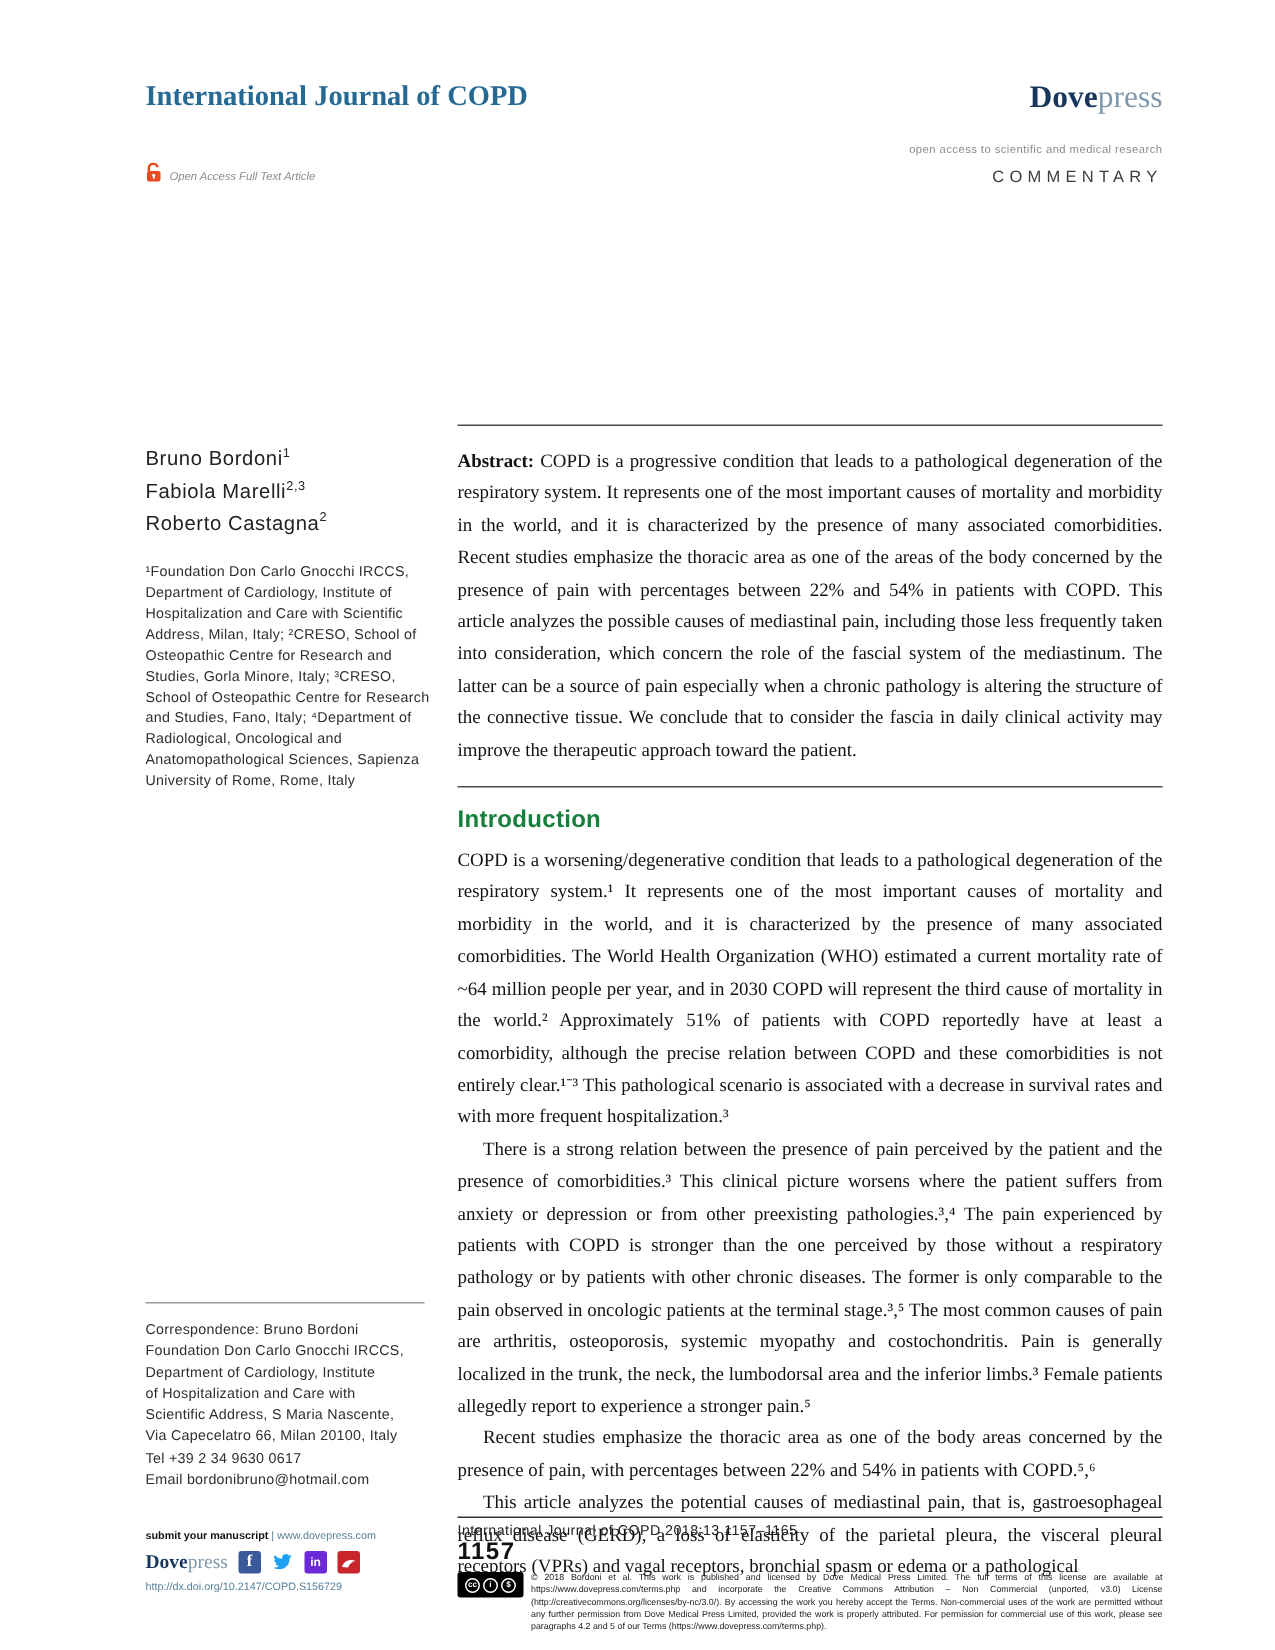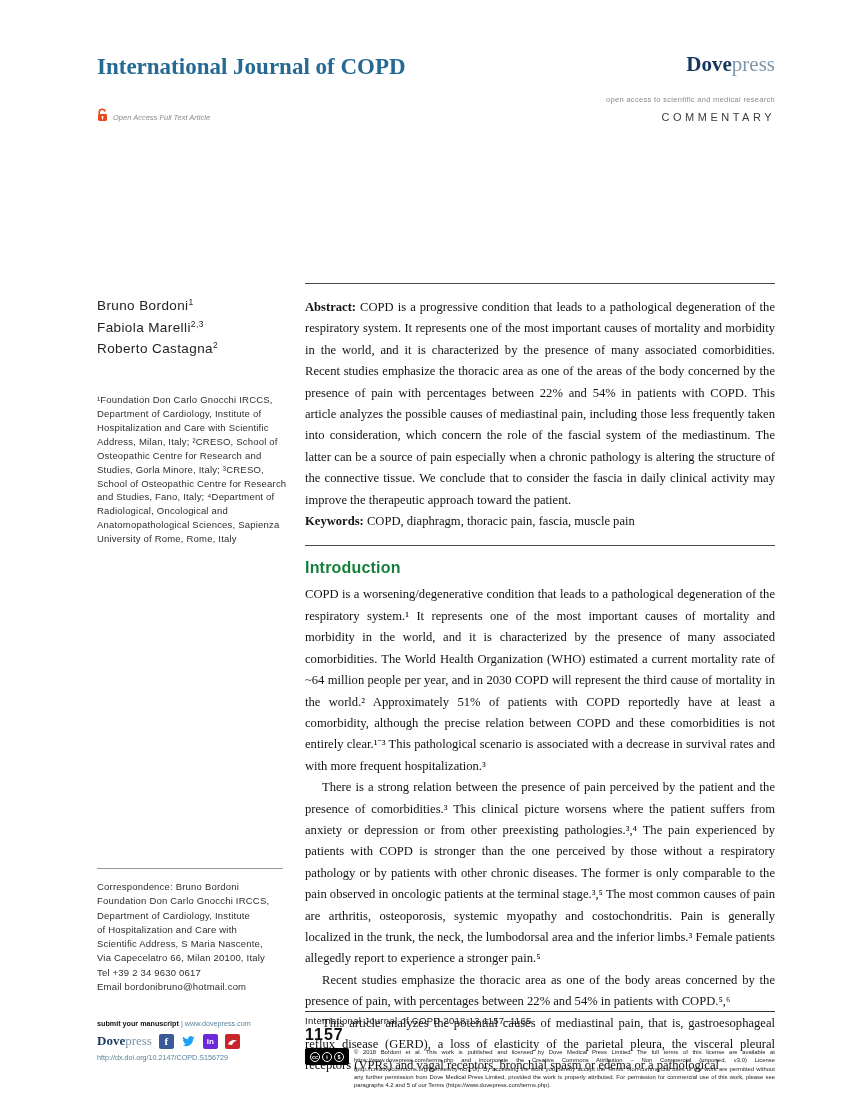--- a/index.html
+++ b/index.html
@@ -2,38 +2,38 @@
 <html><head>
 <meta charset="utf-8">
 <style>
   * { margin:0; padding:0; box-sizing:border-box; }
   html,body { background:#ffffff; }
   body { width:850px; height:1100px; position:relative; font-family:"Liberation Sans", sans-serif; color:#1b1b1b; }
   .page { position:absolute; inset:0; background:#fff; overflow:hidden; }
 
   
   .header-row { position:absolute; left:97px; right:75px; top:54px; display:flex; justify-content:space-between; align-items:flex-start; }
-  .journal-title { font-family:"Liberation Serif", serif; font-weight:700; font-size:23px; color:#266a93; }
+  .journal-title { font-family:"Liberation Serif", serif; font-weight:700; font-size:19px; color:#266a93; }
   .dp-logo { font-family:"Liberation Serif", serif; font-size:21px; line-height:1; text-align:right; }
   .dp-logo .dove { font-weight:700; color:#17365c; }
   .dp-logo .press { font-weight:400; color:#7d97ad; }
   .dp-tagline { font-size:7.5px; color:#8a8a8a; text-align:right; margin-top:20px; letter-spacing:0.3px; }
 
   .oa-row { position:absolute; left:97px; right:75px; top:108px; display:flex; justify-content:space-between; align-items:center; }
   .oa-left { display:flex; align-items:center; gap:5px; }
   .oa-label { font-size:7.5px; color:#8a8a8a;font-style:italic; }
   .article-type { font-size:11px; letter-spacing:3.5px; color:#3c3c3c; }
 
   .article-title { position:absolute; left:96px; top:136px; width:660px; font-size:29px; line-height:1.35; font-weight:400; color:#0f0f0f; letter-spacing:0.2px; }
 
   
   .left-col { position:absolute; left:97px; top:295px; width:196px; height:725px; }
   .authors { font-size:13.5px; line-height:1.6; color:#222; letter-spacing:0.4px; }
   .authors sup { font-size:8.5px; }
-  .affiliations { margin-top:33px; font-size:9.5px; line-height:1.47; color:#2e2e2e; letter-spacing:0.2px; }
+  .affiliations { margin-top:15px; font-size:9.5px; line-height:1.47; color:#2e2e2e; letter-spacing:0.2px; }
   .corr-rule { position:absolute; top:573px; left:0; width:186px; border-top:1px solid #9a9a9a; }
   .correspondence { position:absolute; top:585px; left:0; width:196px; white-space:pre-line; font-size:9.5px; line-height:1.5; color:#2e2e2e; letter-spacing:0.2px; }
 
   
   .right-col { position:absolute; left:305px; top:283px; width:470px; }
   .top-rule { border-top:1.5px solid #4a4a4a; margin-bottom:13px; }
   .abstract, .keywords { font-family:"Liberation Serif", serif; font-size:12.6px; line-height:1.7; text-align:justify; color:#121212; }
   .abstract .lbl, .keywords .lbl { font-weight:700; }
   .mid-rule { border-top:1.2px solid #4a4a4a; margin-top:13px; margin-bottom:13px; }
   .intro-heading { font-size:16px; font-weight:700; color:#15803d; margin-bottom:7px; letter-spacing:0.2px; }
@@ -108,21 +108,20 @@
 of Hospitalization and Care with
 Scientific Address, S Maria Nascente,
 Via Capecelatro 66, Milan 20100, Italy
 Tel +39 2 34 9630 0617
 Email bordonibruno@hotmail.com</div>
   </div>
 
   <div class="right-col">
     <div class="top-rule"></div>
     <p class="abstract"><span class="lbl">Abstract:</span><span> COPD is a progressive condition that leads to a pathological degeneration of the respiratory system. It represents one of the most important causes of mortality and morbidity in the world, and it is characterized by the presence of many associated comorbidities. Recent studies emphasize the thoracic area as one of the areas of the body concerned by the presence of pain with percentages between 22% and 54% in patients with COPD. This article analyzes the possible causes of mediastinal pain, including those less frequently taken into consideration, which concern the role of the fascial system of the mediastinum. The latter can be a source of pain especially when a chronic pathology is altering the structure of the connective tissue. We conclude that to consider the fascia in daily clinical activity may improve the therapeutic approach toward the patient.</span></p>
-    <p class="keywords"><span class="lbl">Keywords:</span><span> COPD, diaphragm, thoracic pain, fascia, muscle pain</span></p>
     <div class="mid-rule"></div>
     <h2 class="intro-heading">Introduction</h2>
     <p class="body-par">COPD is a worsening/degenerative condition that leads to a pathological degeneration of the respiratory system.¹ It represents one of the most important causes of mortality and morbidity in the world, and it is characterized by the presence of many associated comorbidities. The World Health Organization (WHO) estimated a current mortality rate of ~64 million people per year, and in 2030 COPD will represent the third cause of mortality in the world.² Approximately 51% of patients with COPD reportedly have at least a comorbidity, although the precise relation between COPD and these comorbidities is not entirely clear.¹⁻³ This pathological scenario is associated with a decrease in survival rates and with more frequent hospitalization.³</p>
     <p class="body-par indent">There is a strong relation between the presence of pain perceived by the patient and the presence of comorbidities.³ This clinical picture worsens where the patient suffers from anxiety or depression or from other preexisting pathologies.³,⁴ The pain experienced by patients with COPD is stronger than the one perceived by those without a respiratory pathology or by patients with other chronic diseases. The former is only comparable to the pain observed in oncologic patients at the terminal stage.³,⁵ The most common causes of pain are arthritis, osteoporosis, systemic myopathy and costochondritis. Pain is generally localized in the trunk, the neck, the lumbodorsal area and the inferior limbs.³ Female patients allegedly report to experience a stronger pain.⁵</p>
     <p class="body-par indent">Recent studies emphasize the thoracic area as one of the body areas concerned by the presence of pain, with percentages between 22% and 54% in patients with COPD.⁵,⁶</p>
     <p class="body-par indent">This article analyzes the potential causes of mediastinal pain, that is, gastroesophageal reflux disease (GERD), a loss of elasticity of the parietal pleura, the visceral pleural receptors (VPRs) and vagal receptors, bronchial spasm or edema or a pathological</p>
   </div>
 
   <div class="footer-left">
     <div class="fl-line1">

